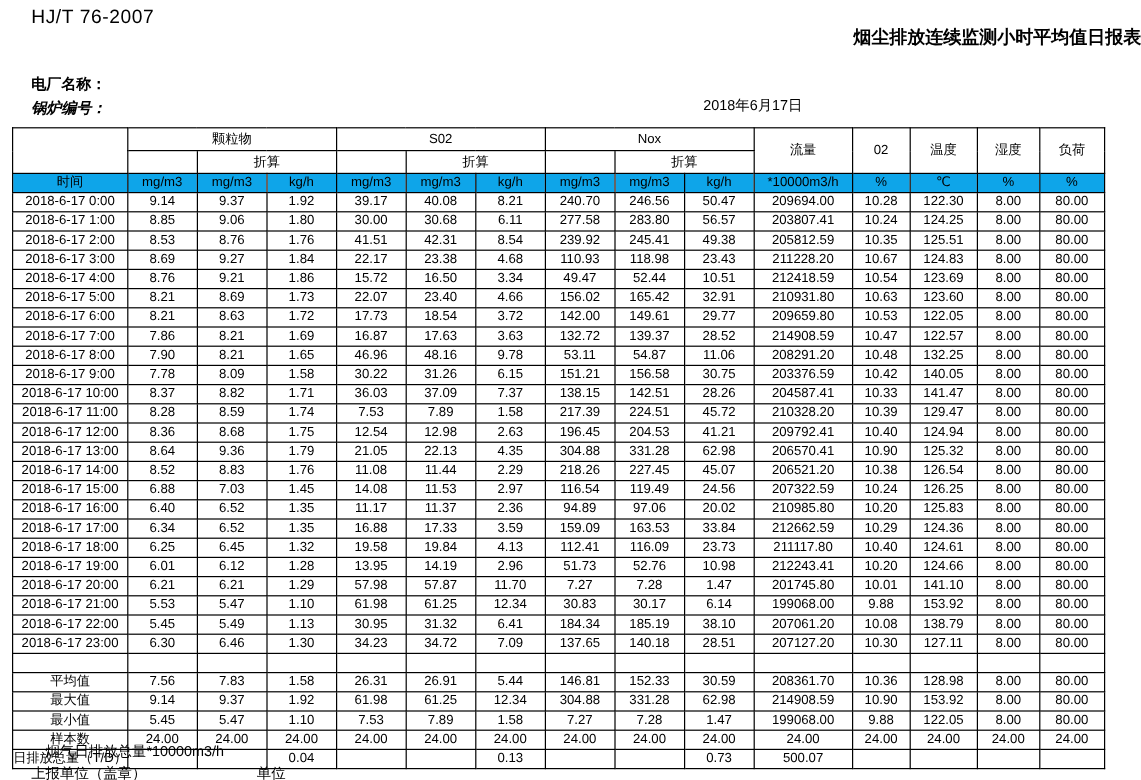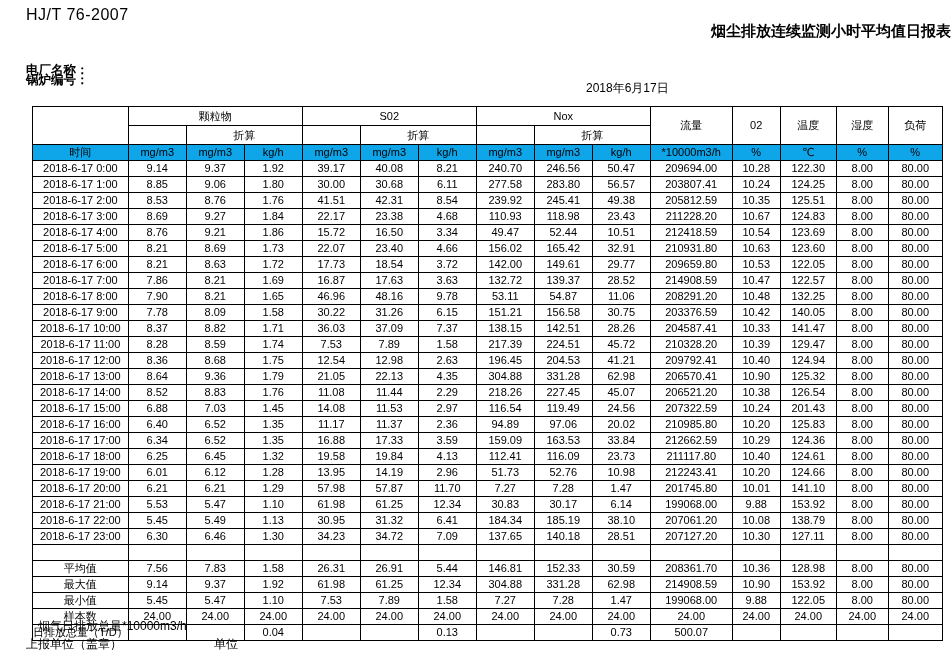--- a/index.html
+++ b/index.html
@@ -16,27 +16,27 @@
     font-size:16px;letter-spacing:0.5px;
   }
   .doc-title{
     position:absolute;left:0;right:0;top:22px;
     text-align:right;font-size:15px;font-weight:bold;
   }
   .field-plant{
     position:absolute;left:26px;top:62px;font-size:12.5px;font-weight:bold;
   }
   .field-boiler{
-    position:absolute;left:26px;top:72px;font-size:12.5px;font-weight:bold;
+    position:absolute;left:26px;top:82px;font-size:12.5px;font-weight:bold;font-style:italic;
   }
   .field-date{
     position:absolute;left:586px;top:80px;font-size:12px;
   }
   table.report{
-    position:absolute;left:32px;top:106px;
+    position:absolute;left:10px;top:106px;
     border-collapse:collapse;
     font-size:11px;
     table-layout:fixed;
     padding-left:16px;
   }
   table.report td,table.report th{
     border:1px solid #000;
     padding:0;
     height:15px;
     line-height:15px;
@@ -397,21 +397,21 @@
         <td class="num">7.03</td>
         <td class="num">1.45</td>
         <td class="num">14.08</td>
         <td class="num">11.53</td>
         <td class="num">2.97</td>
         <td class="num">116.54</td>
         <td class="num">119.49</td>
         <td class="num">24.56</td>
         <td class="num">207322.59</td>
         <td class="num">10.24</td>
-        <td class="num">201.43</td>
+        <td class="num">126.25</td>
         <td class="num">8.00</td>
         <td class="num">80.00</td>
       </tr>
       <tr>
         <td>2018-6-17 16:00</td>
         <td class="num">6.40</td>
         <td class="num">6.52</td>
         <td class="num">1.35</td>
         <td class="num">11.17</td>
         <td class="num">11.37</td>

